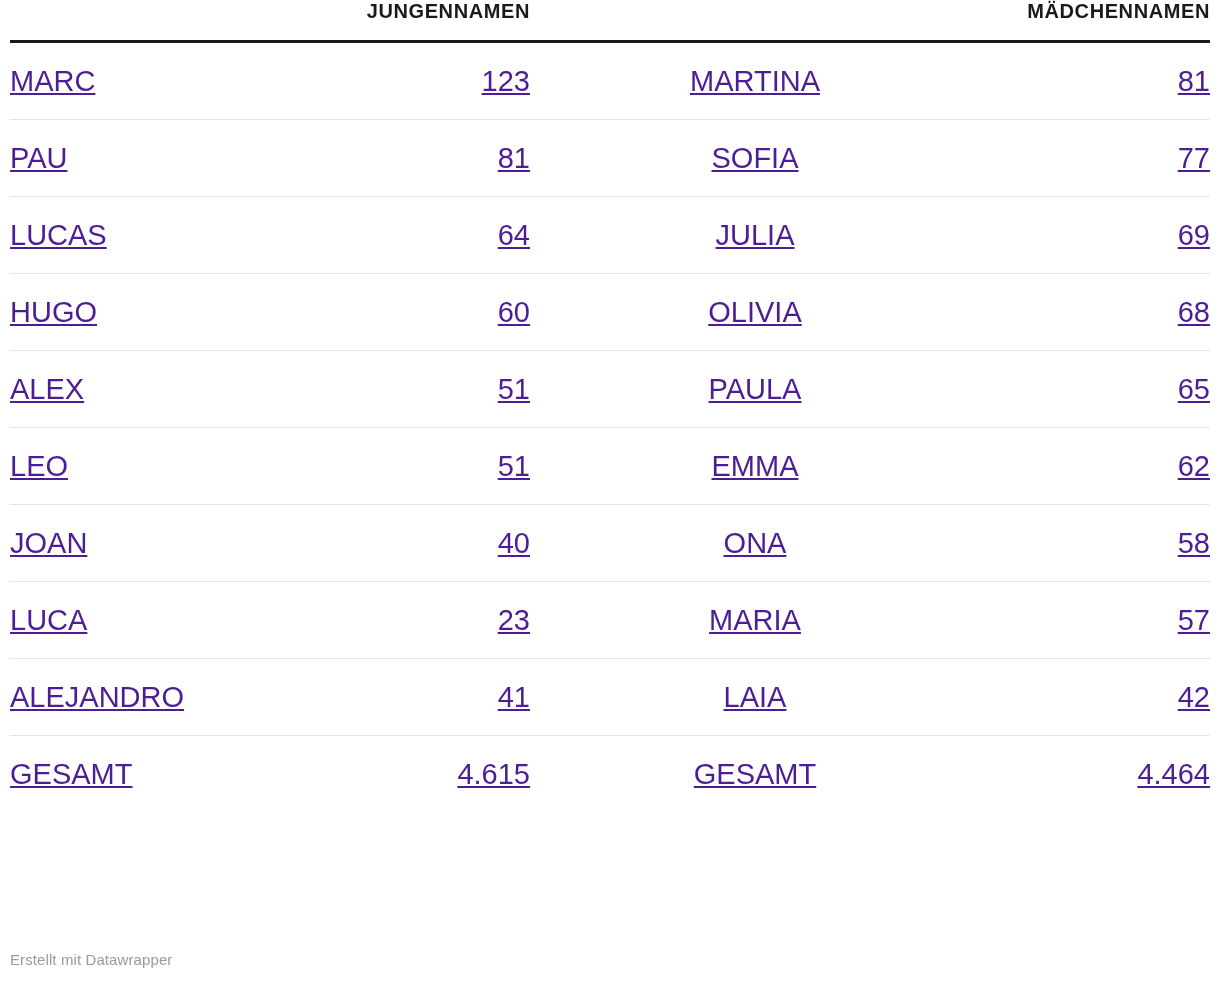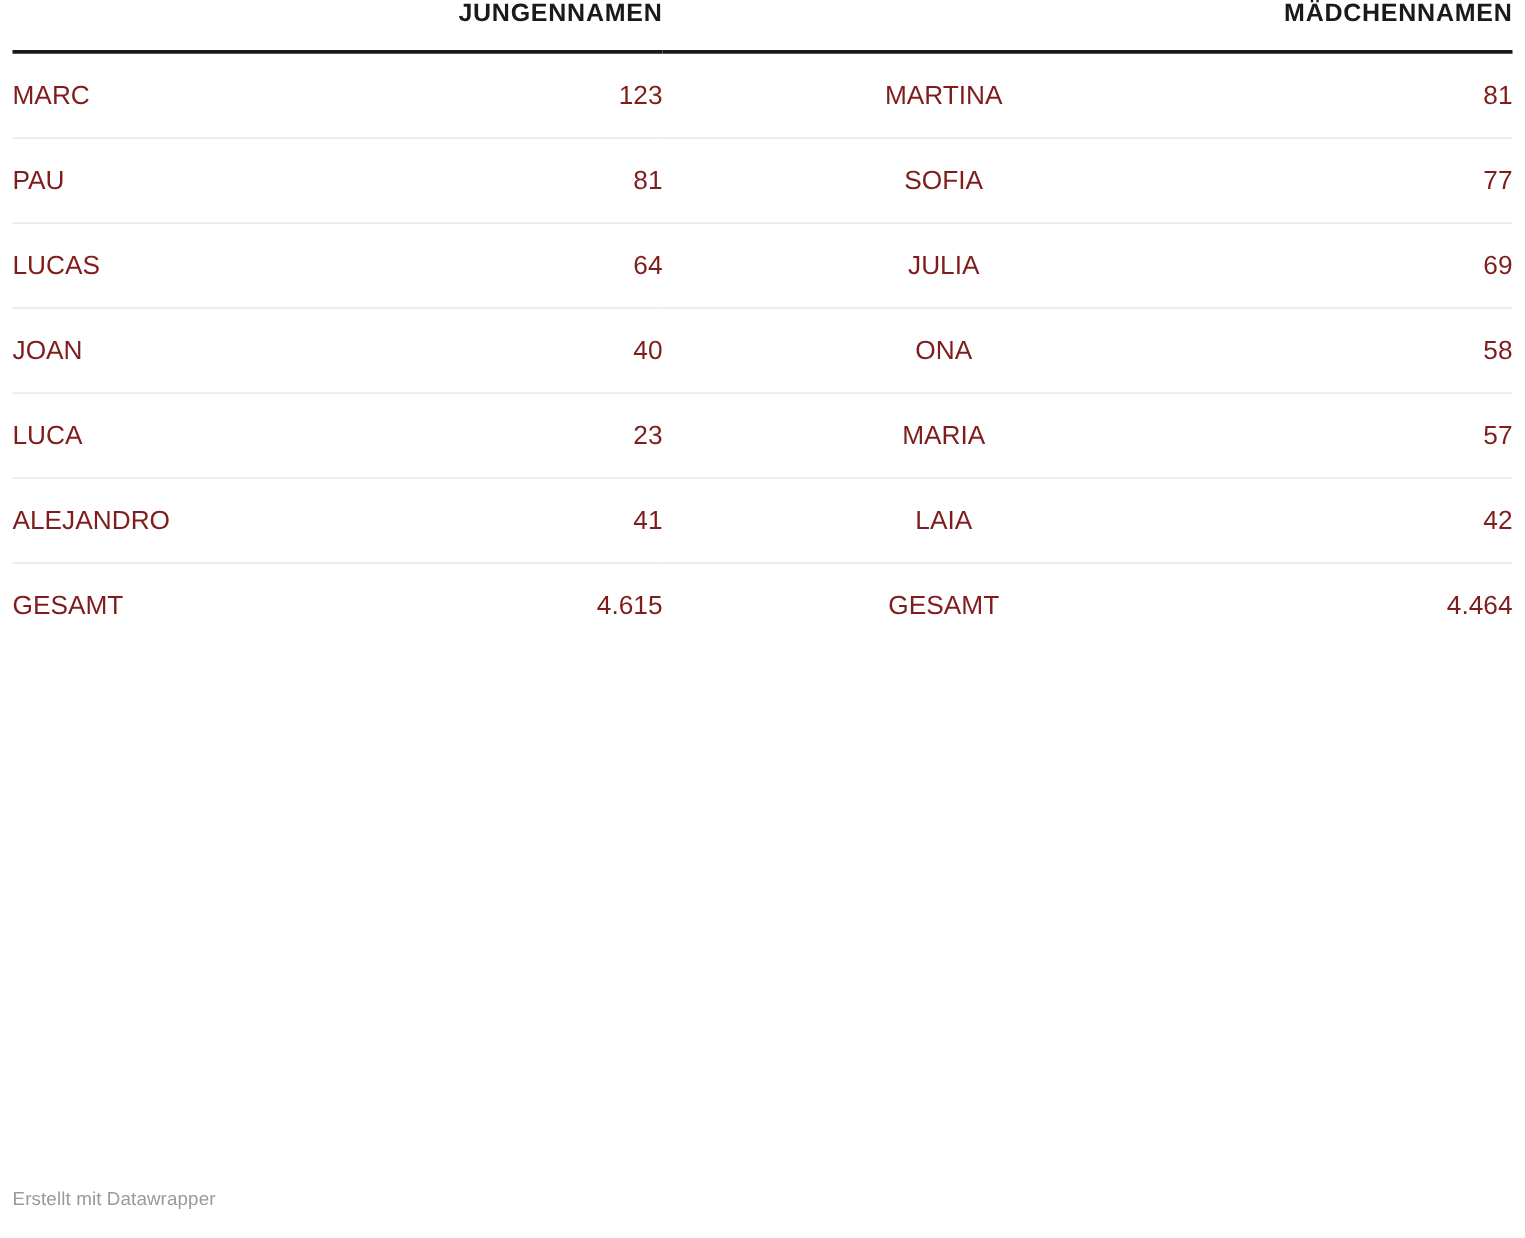--- a/index.html
+++ b/index.html
@@ -39,28 +39,29 @@
     text-align: right;
     padding: 0 0 17px 0;
     vertical-align: bottom;
   }
   thead th.blank { padding: 0; }
   thead tr th {
     border-bottom: 3px solid #1a1a1a;
   }
 
   tbody td {
-    font-size: 21px;
+    font-size: 29px;
     font-weight: normal;
-    color: #7f1d1d;
+    color: #4c1d95;
     padding: 22px 0 21px 0;
     border-bottom: 1px solid #e4e4e4;
     vertical-align: middle;
     white-space: nowrap;
     overflow: hidden;
+    text-decoration: underline;
   }
   tbody tr:last-child td {
     border-bottom: none;
   }
   td.name { text-align: left; }
   td.value { text-align: right; }
   td.name-right { text-align: center; padding-left: 0; }
 
   .footer {
     position: absolute;
@@ -104,20 +105,38 @@
         <td class="name-right">SOFIA</td>
         <td class="value">77</td>
       </tr>
       <tr>
         <td class="name">LUCAS</td>
         <td class="value">64</td>
         <td class="name-right">JULIA</td>
         <td class="value">69</td>
       </tr>
       <tr>
+        <td class="name">HUGO</td>
+        <td class="value">60</td>
+        <td class="name-right">OLIVIA</td>
+        <td class="value">68</td>
+      </tr>
+      <tr>
+        <td class="name">ALEX</td>
+        <td class="value">51</td>
+        <td class="name-right">PAULA</td>
+        <td class="value">65</td>
+      </tr>
+      <tr>
+        <td class="name">LEO</td>
+        <td class="value">51</td>
+        <td class="name-right">EMMA</td>
+        <td class="value">62</td>
+      </tr>
+      <tr>
         <td class="name">JOAN</td>
         <td class="value">40</td>
         <td class="name-right">ONA</td>
         <td class="value">58</td>
       </tr>
       <tr>
         <td class="name">LUCA</td>
         <td class="value">23</td>
         <td class="name-right">MARIA</td>
         <td class="value">57</td>

